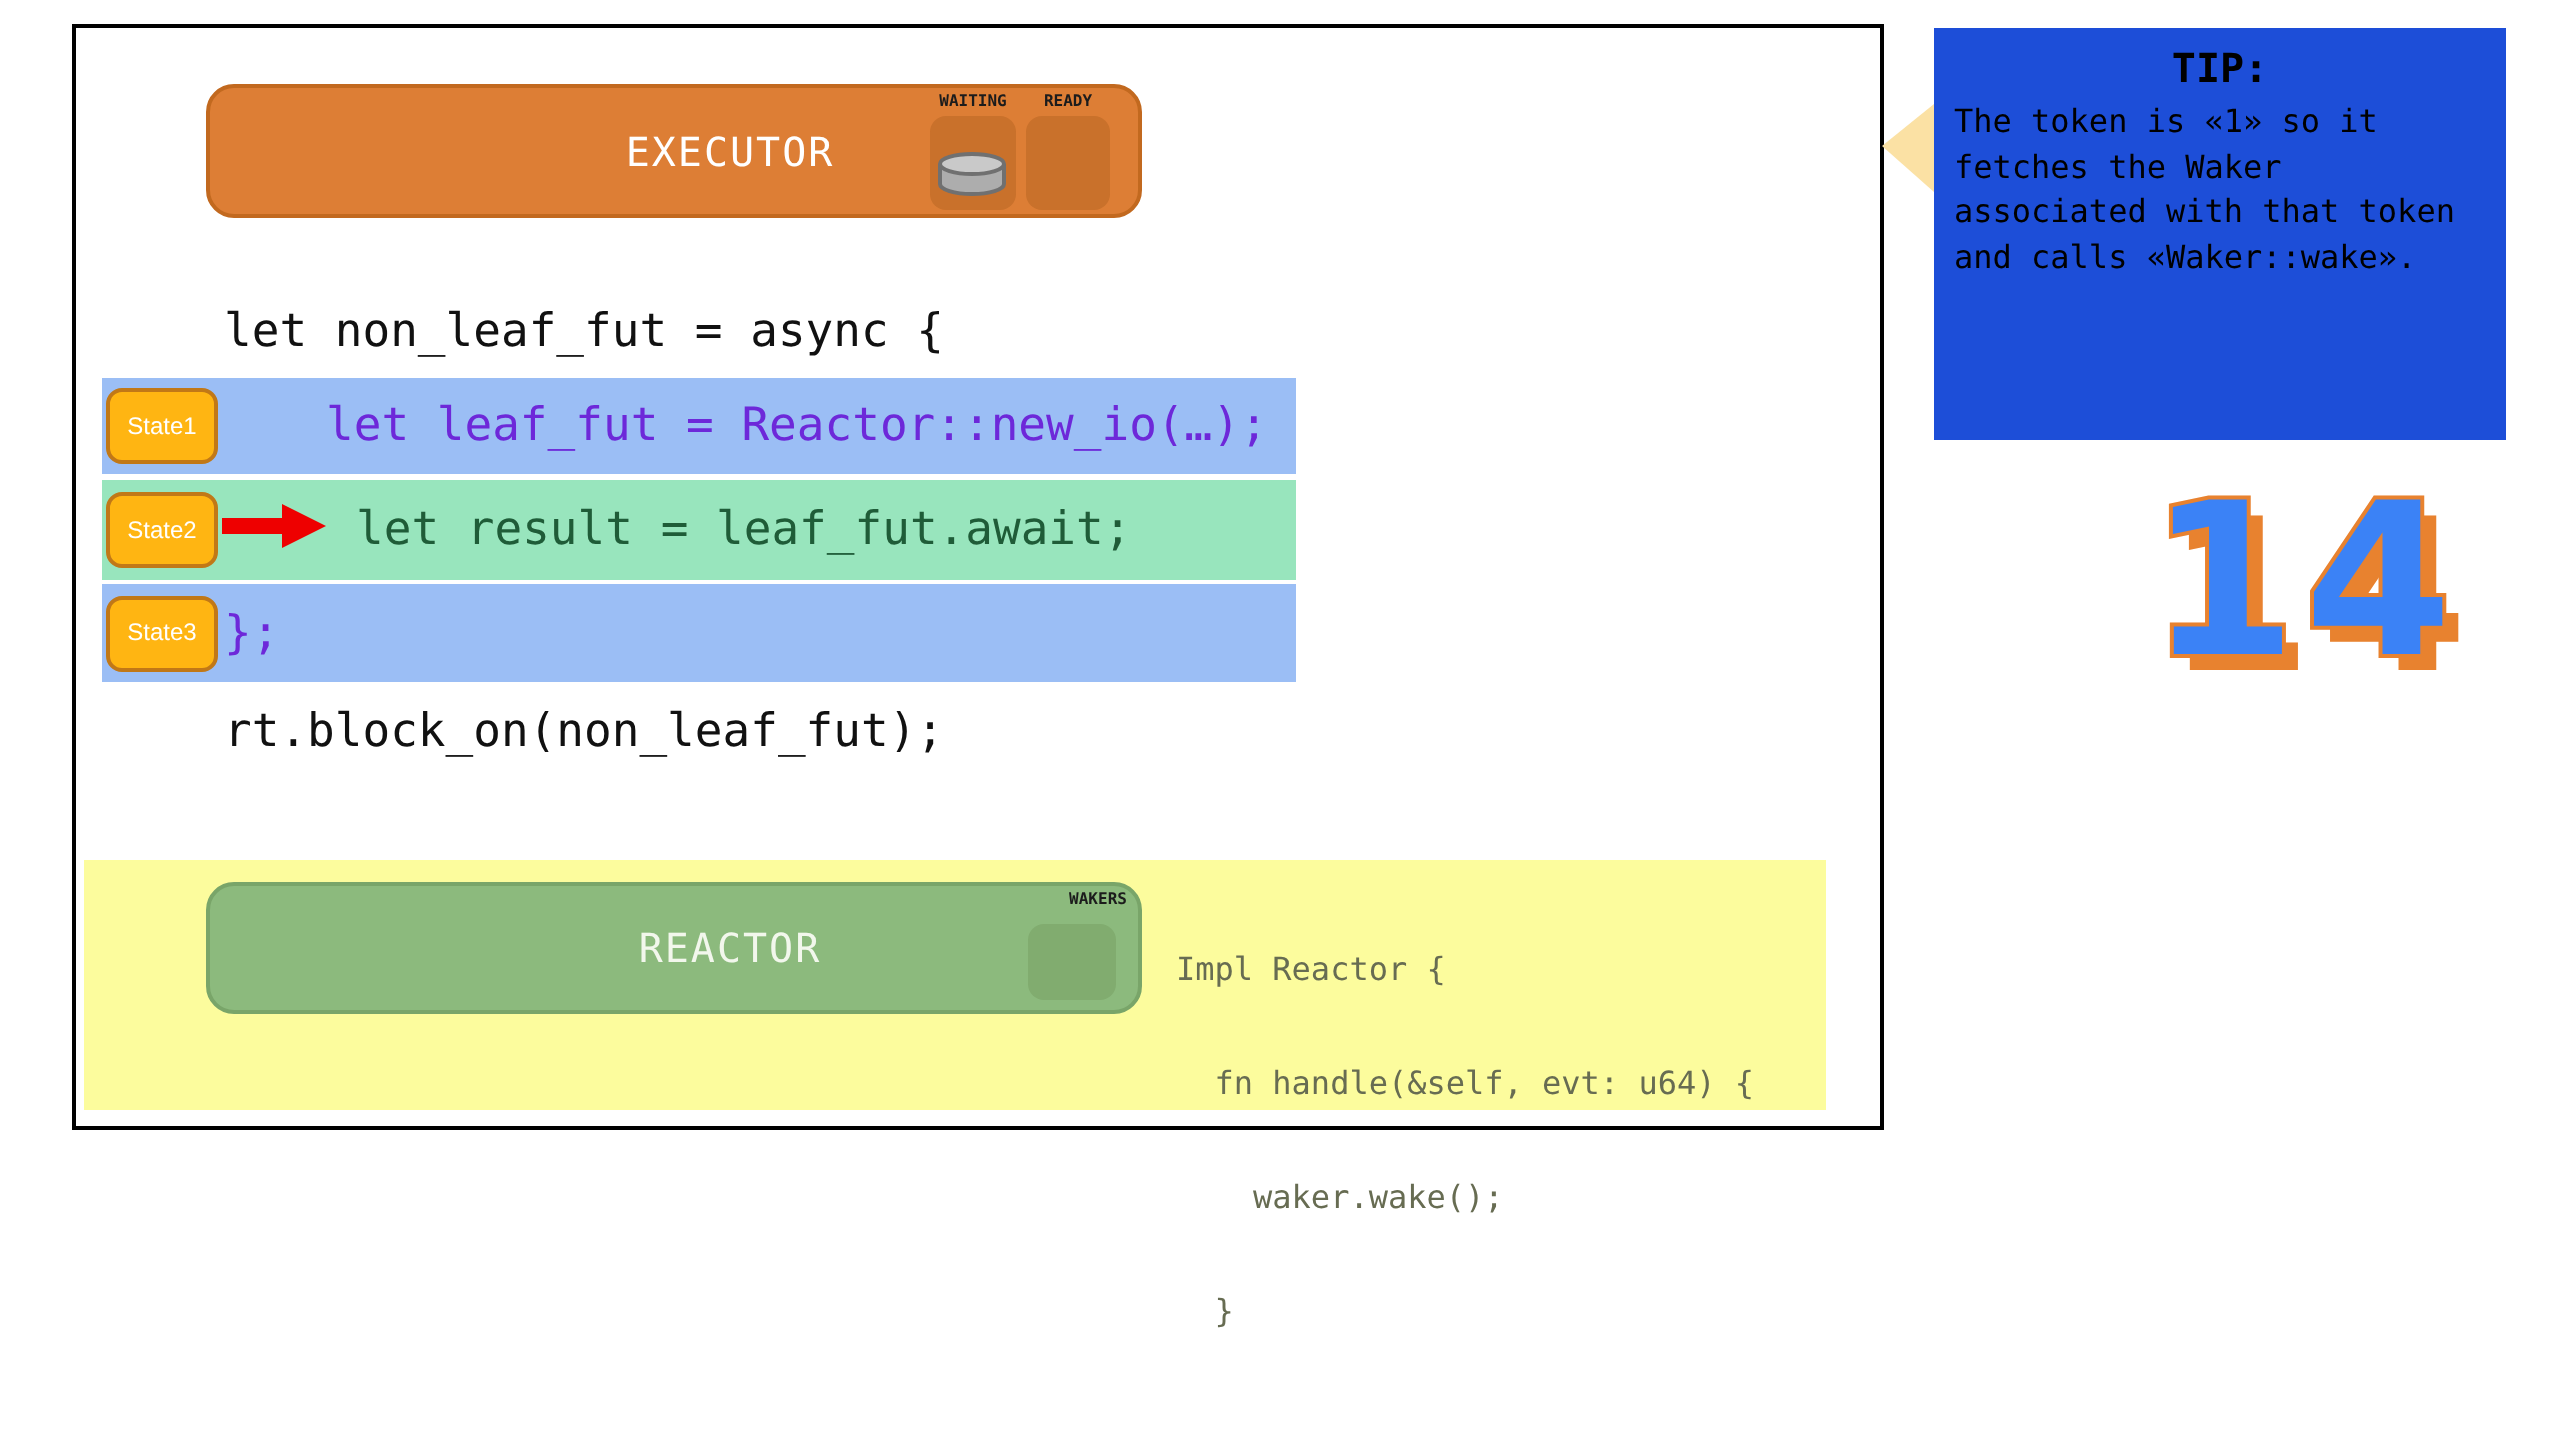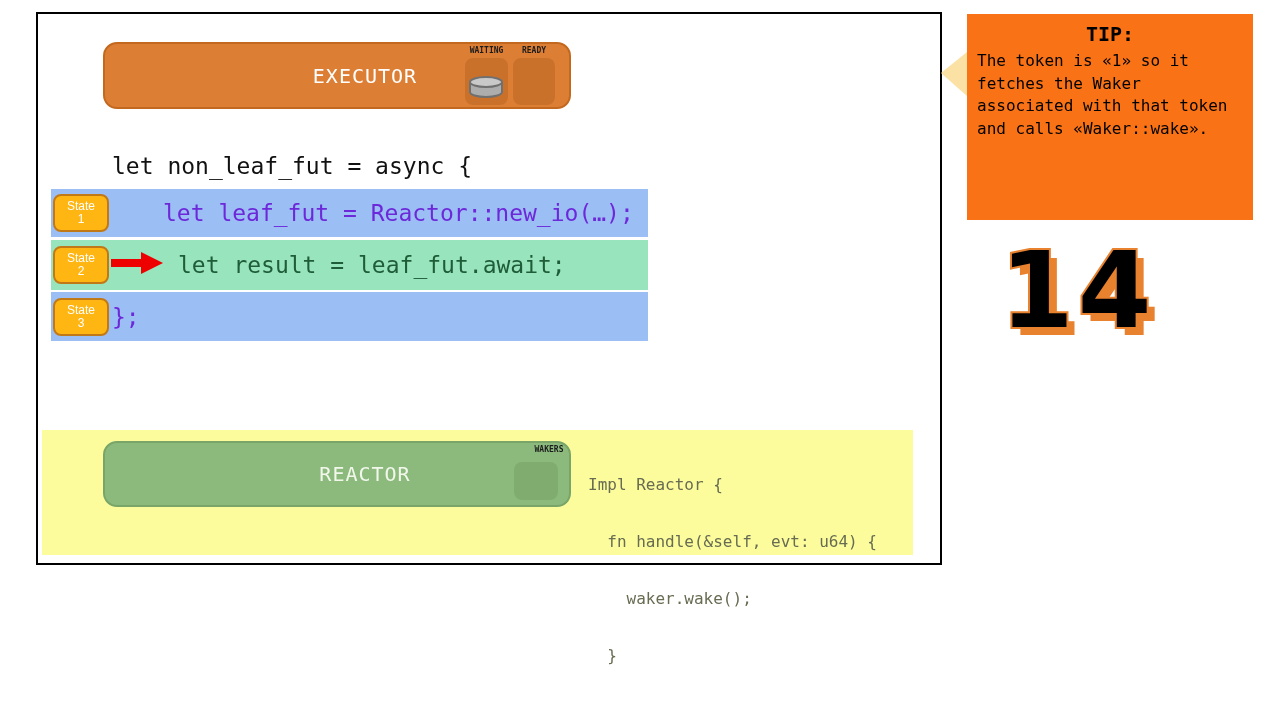--- a/index.html
+++ b/index.html
@@ -56,21 +56,21 @@
   .row-1 .row-code, .row-3 .row-code { color: #6d28d9; }
   .row-2 .row-code { color: #1F5C38; margin-left: 15px; }
   .row-1 .row-code { position: absolute; left: 112px; }
   .row-2 .row-code { position: absolute; left: 112px; }
   .row-3 .row-code { position: absolute; left: 61px; }
 
   .state-badge {
     position: absolute; left: 2px; top: 50%; transform: translateY(-50%);
     width: 56px; height: 38px;
     background: #FFB512; border: 2px solid #C17817; border-radius: 8px;
-    display: flex; flex-direction: column; align-items: center; justify-content: center;
+    display: flex; flex-direction: row; align-items: center; justify-content: center;
     font-family: "Liberation Sans", sans-serif; color: #ffffff;
     font-size: 12px; line-height: 13px;
   }
   .arrow-icon { position: absolute; left: 60px; top: 50%; transform: translateY(-50%); }
 
   
   .reactor-panel {
     position: absolute; left: 4px; top: 416px; width: 871px; height: 125px;
     background: #FCFC9D;
   }
@@ -85,43 +85,43 @@
   }
   .wakers-label { left: 418px; width: 52px; }
   .reactor-code {
     position: absolute; left: 546px; top: 7px;
     font-size: 16px; line-height: 19px; color: #676C52; white-space: pre;
   }
 
   
   .tip-callout {
     position: absolute; left: 967px; top: 14px; width: 286px; height: 206px;
-    background: #f97316;
+    background: #1d4ed8;
   }
   .tip-tail {
     position: absolute; left: -26px; top: 38px; width: 0; height: 0;
     border-right: 26px solid #FBE1A4;
     border-top: 21px solid transparent;
     border-bottom: 23px solid transparent;
   }
   .tip-title {
     padding-top: 8px; text-align: center;
     font-size: 20px; font-weight: bold; color: #000000;
   }
   .tip-body {
     padding: 4px 22px 0 10px; font-size: 16px; line-height: 22.5px; color: #000000;
   }
 
   
   .page-number {
     position: absolute; left: 1000px; top: 238px; width: 230px;
-    text-align: left;
+    text-align: right;
     font-family: "DejaVu Sans", sans-serif; font-weight: bold;
     font-size: 106px; line-height: 1; letter-spacing: 4px;
-    color: #000000;
+    color: #3b82f6;
     -webkit-text-stroke: 4px #E8822F;
     paint-order: stroke fill;
     text-shadow: 8px 8px 0 #E8822F;
   }
 </style>
 </head>
 <body>
 
 <div class="main-panel">
 
@@ -165,20 +165,21 @@
   </div>
 
   <div class="state-row row-3">
     <div class="state-badge">
       <span>State</span>
       <span>3</span>
     </div>
     <span class="row-code">};</span>
   </div>
 
+  <div class="code-line code-close">rt.block_on(non_leaf_fut);</div>
 
   <div class="reactor-panel">
     <div class="reactor-box">
       <div class="big-box-label">REACTOR</div>
       <div class="slot-label wakers-label">WAKERS</div>
       <div class="wakers-slot"></div>
     </div>
     <div class="reactor-code">
       <div>Impl Reactor {</div>
       <div>  fn handle(&amp;self, evt: u64) {</div>

